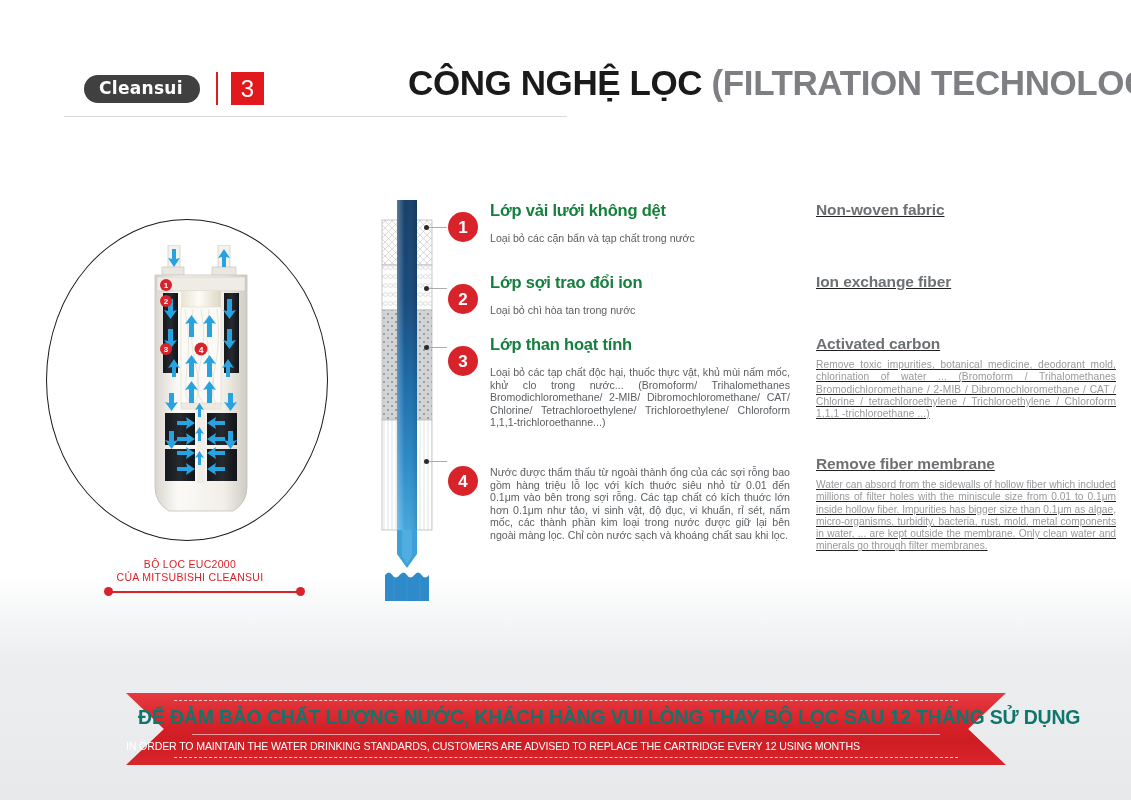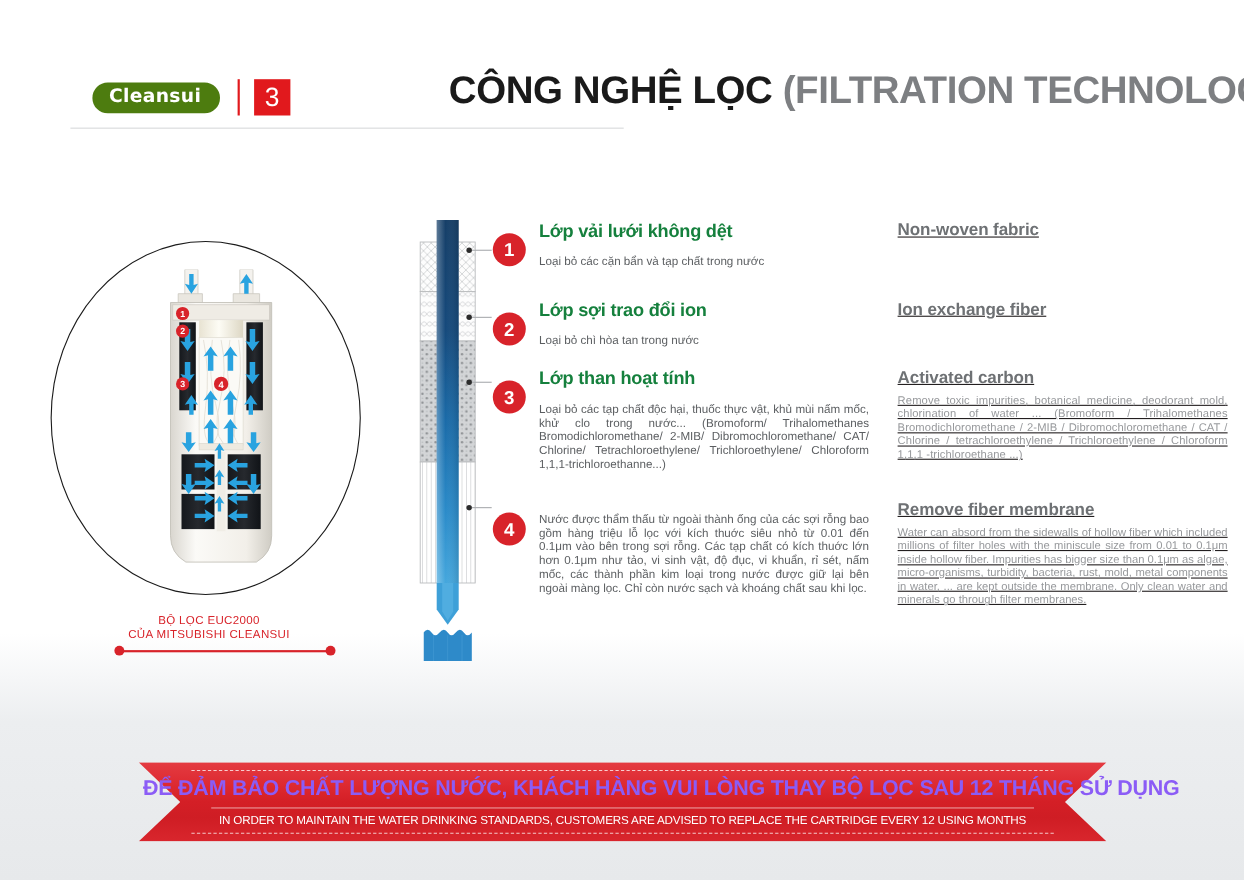--- a/index.html
+++ b/index.html
@@ -9,21 +9,21 @@
     background: linear-gradient(to bottom, #ffffff 0%, #ffffff 72%, #eceef0 82%, #e7e9eb 100%);
     position: relative;
     overflow: hidden;
     color: #231f20;
   }
 
   
   .header { position: absolute; left: 0; top: 0; width: 1131px; height: 140px; }
   .logo-block { position: absolute; left: 84px; top: 72px; display: flex; align-items: center; }
   .logo-pill {
-    background: #4d7c0f; color: #fff; border-radius: 16px;
+    background: #404040; color: #fff; border-radius: 16px;
     padding: 5px 17px 6px 15px; font-size: 17px; font-weight: bold;
     letter-spacing: .3px; font-family: "DejaVu Sans", sans-serif;
     line-height: 1;
   }
   .logo-divider { width: 2px; height: 33px; background: #e1191d; margin: 0 13px 0 16px; }
   .logo-num {
     background: #e1191d; color: #fff; width: 33px; height: 33px;
     display: flex; align-items: center; justify-content: center;
     font-size: 24px; font-weight: 300; font-family: "Liberation Sans", sans-serif;
   }
@@ -83,26 +83,26 @@
   .ribbon { position: absolute; left: 126px; top: 693px; width: 880px; height: 72px; }
   .ribbon-shape {
     position: absolute; inset: 0;
     background: linear-gradient(to bottom, #e43b41 0%, #dd2930 30%, #d41f26 50%, #cf1d24 70%, #d9262d 100%);
     clip-path: polygon(0% 0%, 100% 0%, 95.7% 50%, 100% 100%, 0% 100%, 4.3% 50%);
   }
   .ribbon-dash-top { position: absolute; left: 48px; right: 48px; top: 7px; height: 0; border-top: 1.4px dashed rgba(255,255,255,.75); }
   .ribbon-dash-bot { position: absolute; left: 48px; right: 48px; bottom: 7px; height: 0; border-top: 1.4px dashed rgba(255,255,255,.75); }
   .ribbon-hr { position: absolute; left: 66px; right: 66px; top: 41px; height: 1px; background: rgba(255,255,255,.55); }
   .ribbon-vn {
-    position: absolute; left: 4px; right: 0; top: 13px; text-align: right;
-    color: #8b5cf6; font-size: 19.5px; font-weight: bold; letter-spacing: -.2px;
+    position: absolute; left: 12px; right: 0; top: 13px; text-align: right;
+    color: #0f766e; font-size: 19.5px; font-weight: bold; letter-spacing: -.2px;
     font-family: "Liberation Sans", sans-serif; white-space: nowrap;
   }
   .ribbon-en {
-    position: absolute; left: 0; right: 0; top: 47px; text-align: center;
+    position: absolute; left: 0; right: 0; top: 47px; text-align: left;
     color: #fff; font-size: 10.6px; letter-spacing: -.15px; white-space: nowrap;
   }
 </style>
 </head>
 <body>
 
 <div class="header">
   <div class="logo-block">
     <div class="logo-pill">Cleansui</div>
     <div class="logo-divider"></div>

